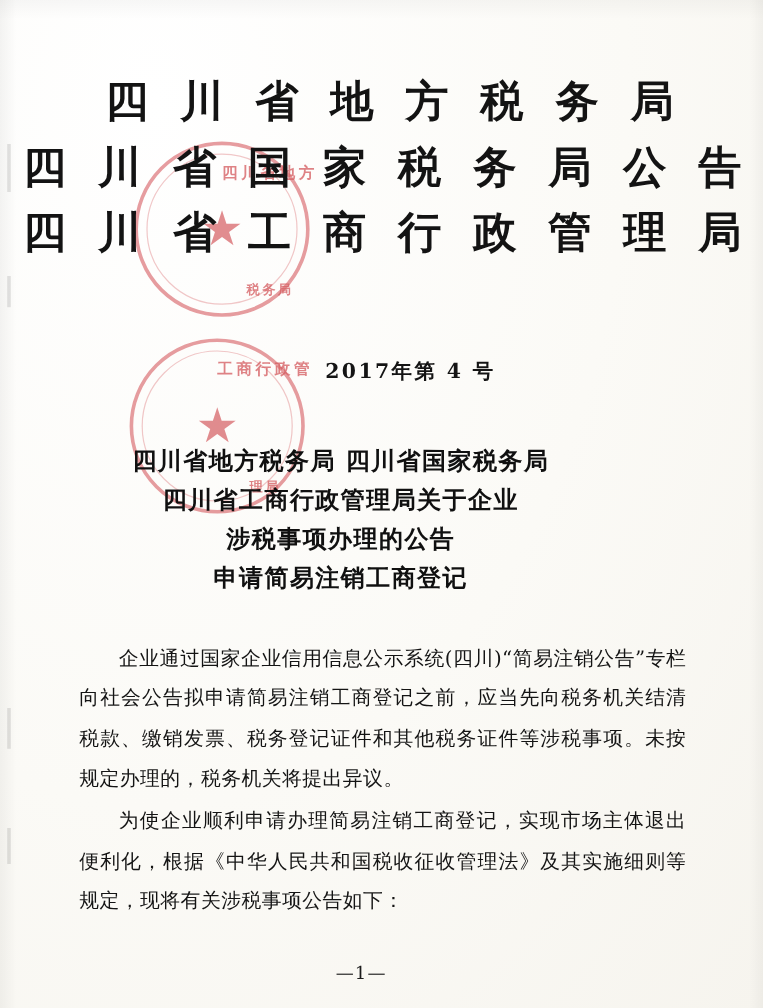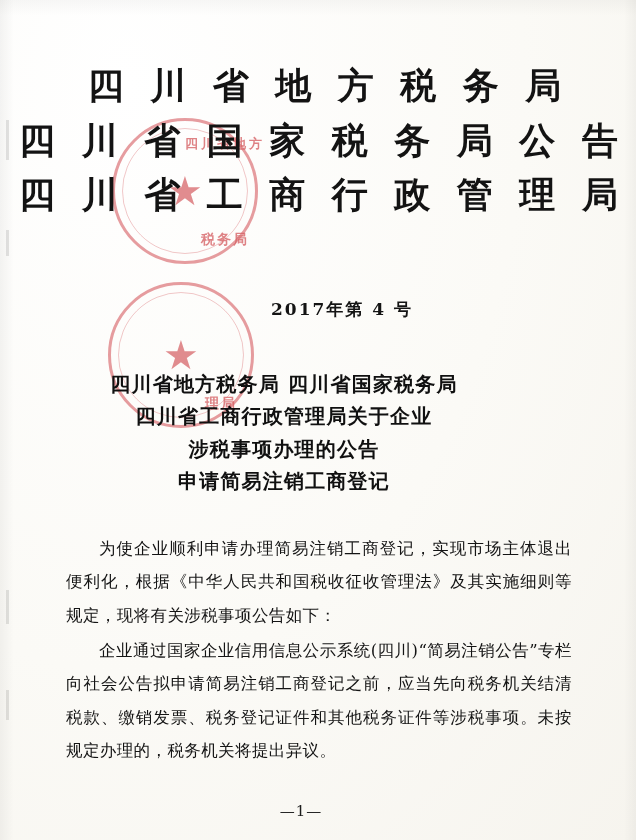--- a/index.html
+++ b/index.html
@@ -168,21 +168,21 @@
     font-weight: 700;
     letter-spacing: 3px;
     padding-left: 40px;
   }
   .seal-arc-top {
     top: 14px;
     font-size: 13px;
   }
   .seal-arc-bottom {
     bottom: 12px;
-    font-size: 14px;
+    font-size: 11px;
     letter-spacing: 2px;
     font-family: Liberation Mono, monospace;
   }
   
   .edge-mark {
     position: absolute;
     left: 6px;
     width: 3px;
     background: rgba(0,0,0,0.10);
     z-index: 1;
@@ -200,39 +200,40 @@
 
   <div class="seal seal-1">
     <div class="seal-ring"></div>
     <div class="seal-arc-top">四川省地方</div>
     <div class="seal-star">★</div>
     <div class="seal-arc-bottom">税务局</div>
   </div>
 
   <div class="seal seal-2">
     <div class="seal-ring"></div>
+    <div class="seal-arc-top">工商行政管</div>
     <div class="seal-star">★</div>
     <div class="seal-arc-bottom">理局</div>
   </div>
 
   <div class="header-block">
     <div class="header-line l1">四 川 省 地 方 税 务 局</div>
     <div class="header-line l2">四 川 省 国 家 税 务 局  公 告</div>
     <div class="header-line l3">四 川 省 工 商 行 政 管 理 局</div>
   </div>
 
   <div class="issue-no">2017年第 4 号</div>
 
   <div class="title-block">
     <div class="title-line">四川省地方税务局 四川省国家税务局</div>
     <div class="title-line">四川省工商行政管理局关于企业</div>
     <div class="title-line">涉税事项办理的公告</div>
     <div class="title-line">申请简易注销工商登记</div>
   </div>
 
   <div class="body-block">
+    <p class="para">企业通过国家企业信用信息公示系统(四川)“简易注销公告”专栏向社会公告拟申请简易注销工商登记之前，应当先向税务机关结清税款、缴销发票、税务登记证件和其他税务证件等涉税事项。未按规定办理的，税务机关将提出异议。</p>
     <p class="para">为使企业顺利申请办理简易注销工商登记，实现市场主体退出便利化，根据《中华人民共和国税收征收管理法》及其实施细则等规定，现将有关涉税事项公告如下：</p>
-    <p class="para">企业通过国家企业信用信息公示系统(四川)“简易注销公告”专栏向社会公告拟申请简易注销工商登记之前，应当先向税务机关结清税款、缴销发票、税务登记证件和其他税务证件等涉税事项。未按规定办理的，税务机关将提出异议。</p>
   </div>
 
   <div class="page-number">—1—</div>
 
 </div>
 
 </body></html>

